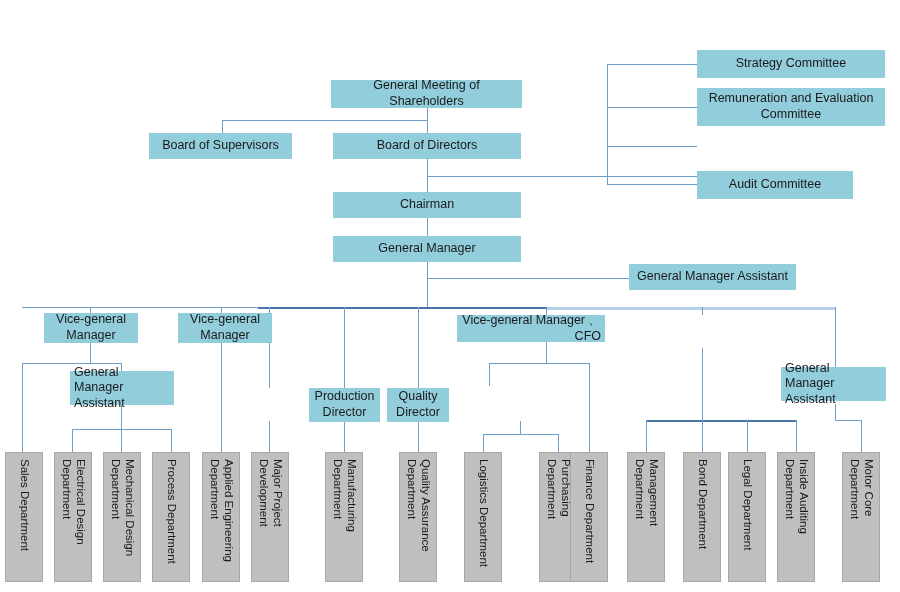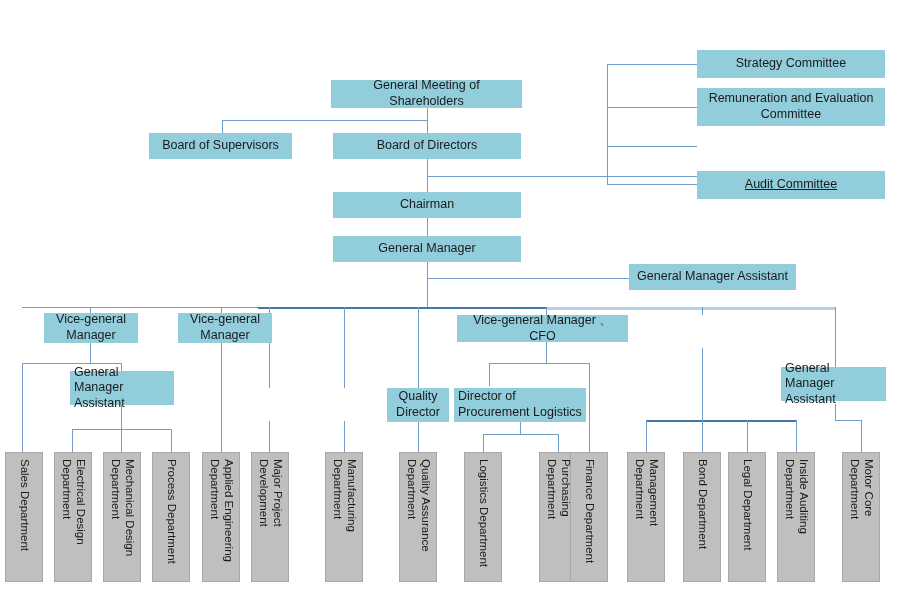--- a/index.html
+++ b/index.html
@@ -150,44 +150,44 @@
 
   <div class="node" style="left:149px; top:133px; width:143px; height:26px;">Board of Supervisors</div>
 
   <div class="node" style="left:333px; top:133px; width:188px; height:26px;">Board of Directors</div>
 
   <div class="node" style="left:697px; top:88px; width:188px; height:38px;">Remuneration and Evaluation Committee</div>
 
   <div class="node" style="left:697px; top:50px; width:188px; height:28px;">Strategy Committee</div>
 
 
-  <div class="node" style="left:697px; top:171px; width:188px; height:28px;text-decoration:underline;">Audit Committee</div>
+  <div class="node" style="left:697px; top:171px; width:156px; height:28px;">Audit Committee</div>
 
   <div class="node" style="left:333px; top:236px; width:188px; height:26px;">General Manager</div>
 
   <div class="node" style="left:333px; top:192px; width:188px; height:26px;">Chairman</div>
 
   <div class="node" style="left:629px; top:264px; width:167px; height:26px;">General Manager Assistant</div>
 
   <div class="node" style="left:44px; top:313px; width:94px; height:30px;">Vice-general Manager</div>
 
   <div class="node" style="left:178px; top:313px; width:94px; height:30px;">Vice-general Manager</div>
 
-  <div class="node" style="left:457px; top:315px; width:171px; height:27px;">Vice-general Manager 、 CFO</div>
+  <div class="node" style="left:457px; top:315px; width:148px; height:27px;text-align:right;">Vice-general Manager 、 CFO</div>
 
 
   <div class="node left-align" style="left:70px; top:371px; width:104px; height:34px;">General Manager Assistant</div>
 
   <div class="node left-align" style="left:781px; top:367px; width:105px; height:34px;">General Manager Assistant</div>
 
 
+  <div class="node" style="left:309px; top:388px; width:71px; height:34px;">Production Director</div>
 
   <div class="node" style="left:387px; top:388px; width:62px; height:34px;">Quality Director</div>
 
-  <div class="node left-align" style="left:454px; top:388px; width:132px; height:34px;">Director of Procurement Logistics</div>
 
   <div class="dept" style="left:5px; top:452px; width:38px; height:130px;">
     <span class="vtext">Sales Department</span>
   </div>
   <div class="dept" style="left:54px; top:452px; width:38px; height:130px;">
     <span class="vtext">Electrical Design Department</span>
   </div>
   <div class="dept" style="left:103px; top:452px; width:38px; height:130px;">
     <span class="vtext">Mechanical Design Department</span>
   </div>

